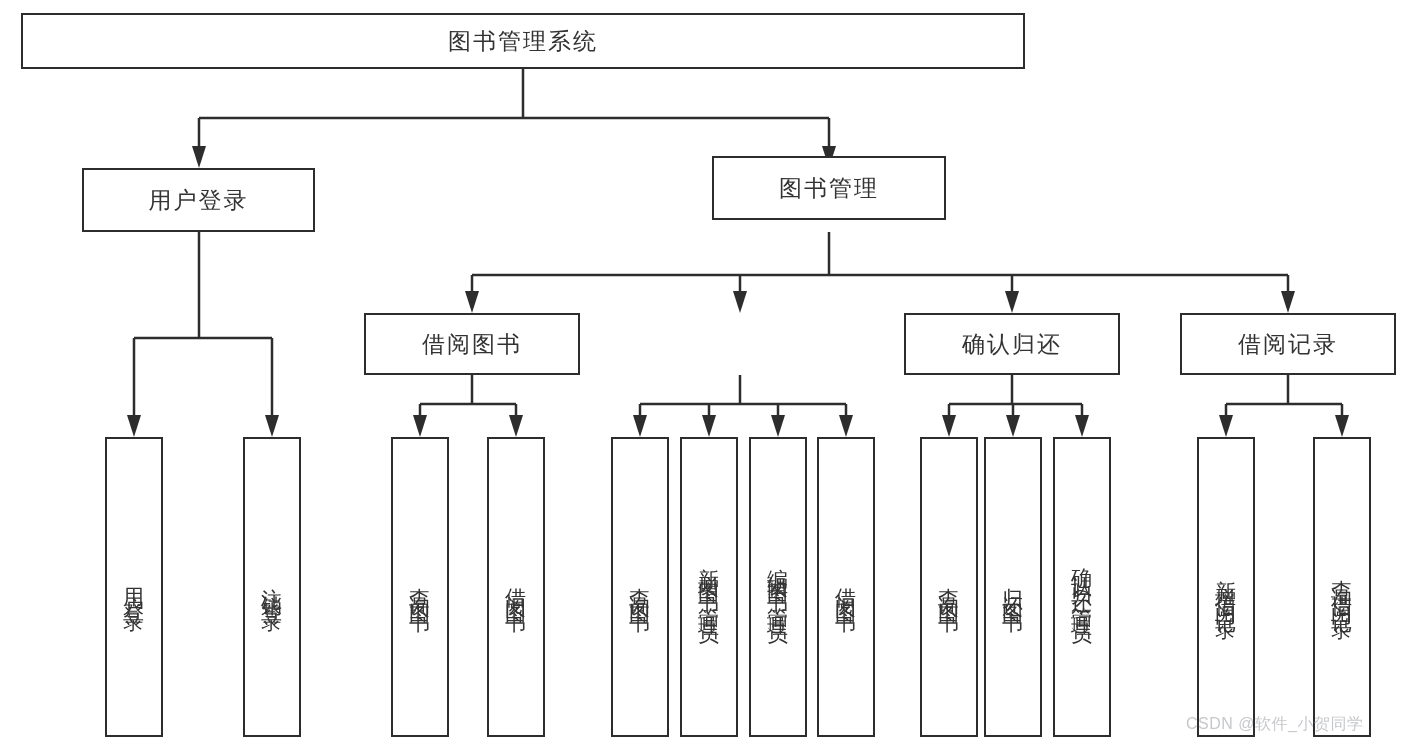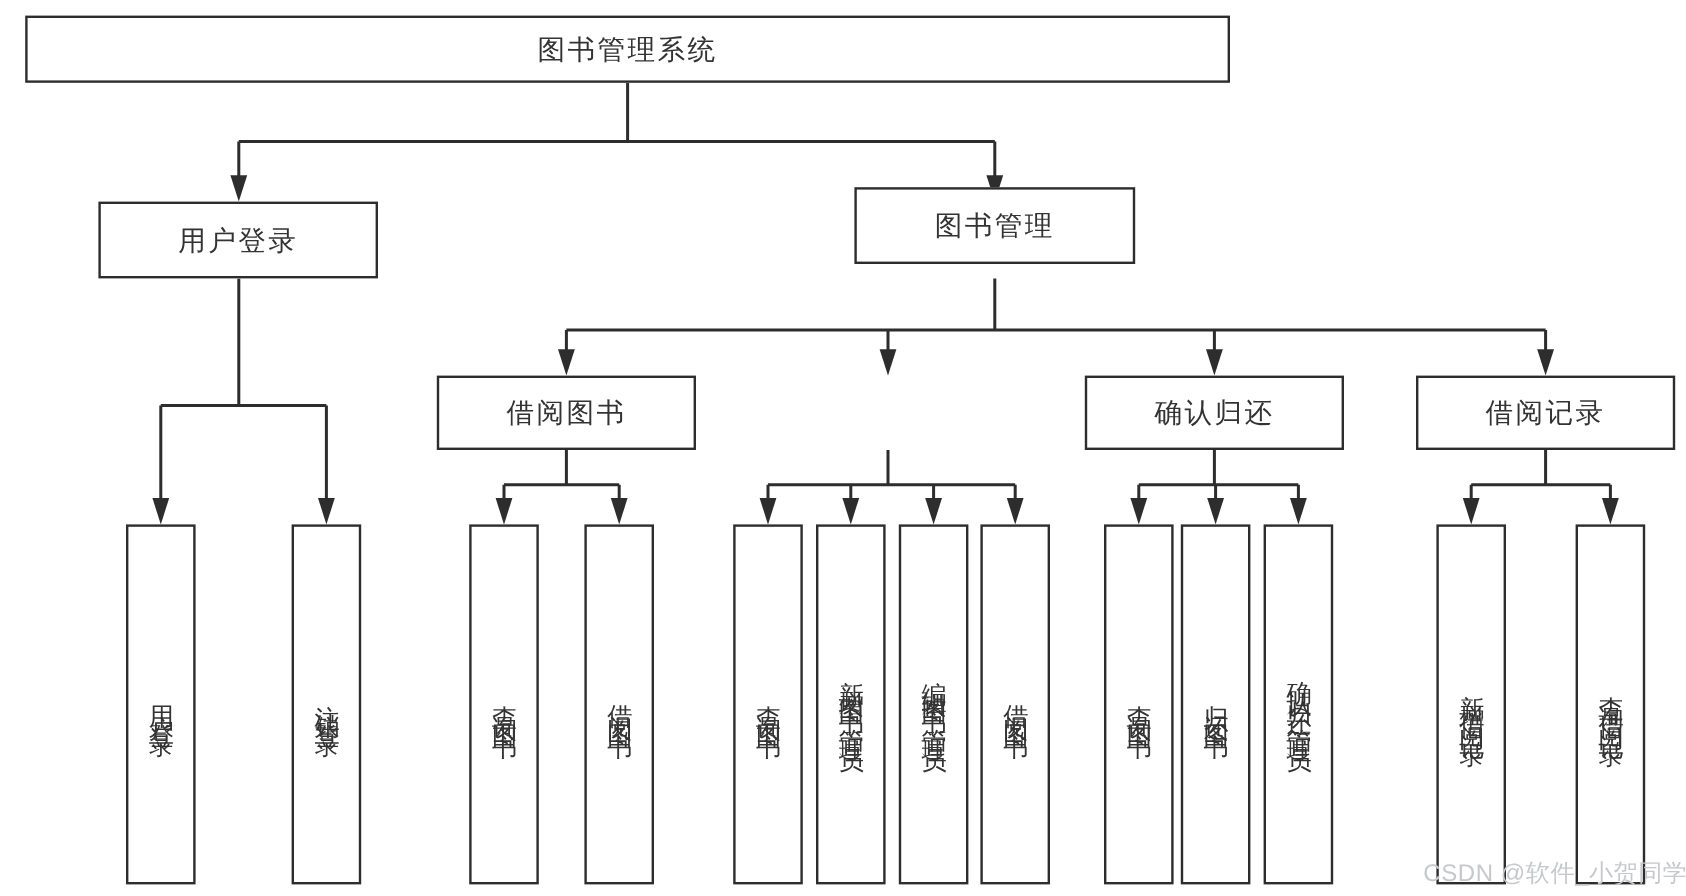--- a/index.html
+++ b/index.html
@@ -15,21 +15,21 @@
     border:2.5px solid #2d2d2d; display:flex; align-items:center; justify-content:center;
     color:#333333;
   }
   .node.h span { font-size:23px; letter-spacing:2px; white-space:nowrap; }
   .node.v span {
     writing-mode:vertical-rl; text-orientation:mixed;
     font-size:21px; letter-spacing:8px; line-height:1;
   }
   .watermark {
     position:absolute; left:1186px; top:714px; z-index:5;
-    font-size:20px; letter-spacing:0.5px; color:#c6c8cb; white-space:nowrap;
+    font-size:16px; letter-spacing:0.5px; color:#c6c8cb; white-space:nowrap;
   }
 </style>
 </head>
 <body>
 
 <div class="canvas">
 
   <svg class="wires" viewBox="0 0 1405 747">
     <g>
       <path d="M523 69 V118 M199 118 H829 M199 118 V148 M829 118 V148"></path>

